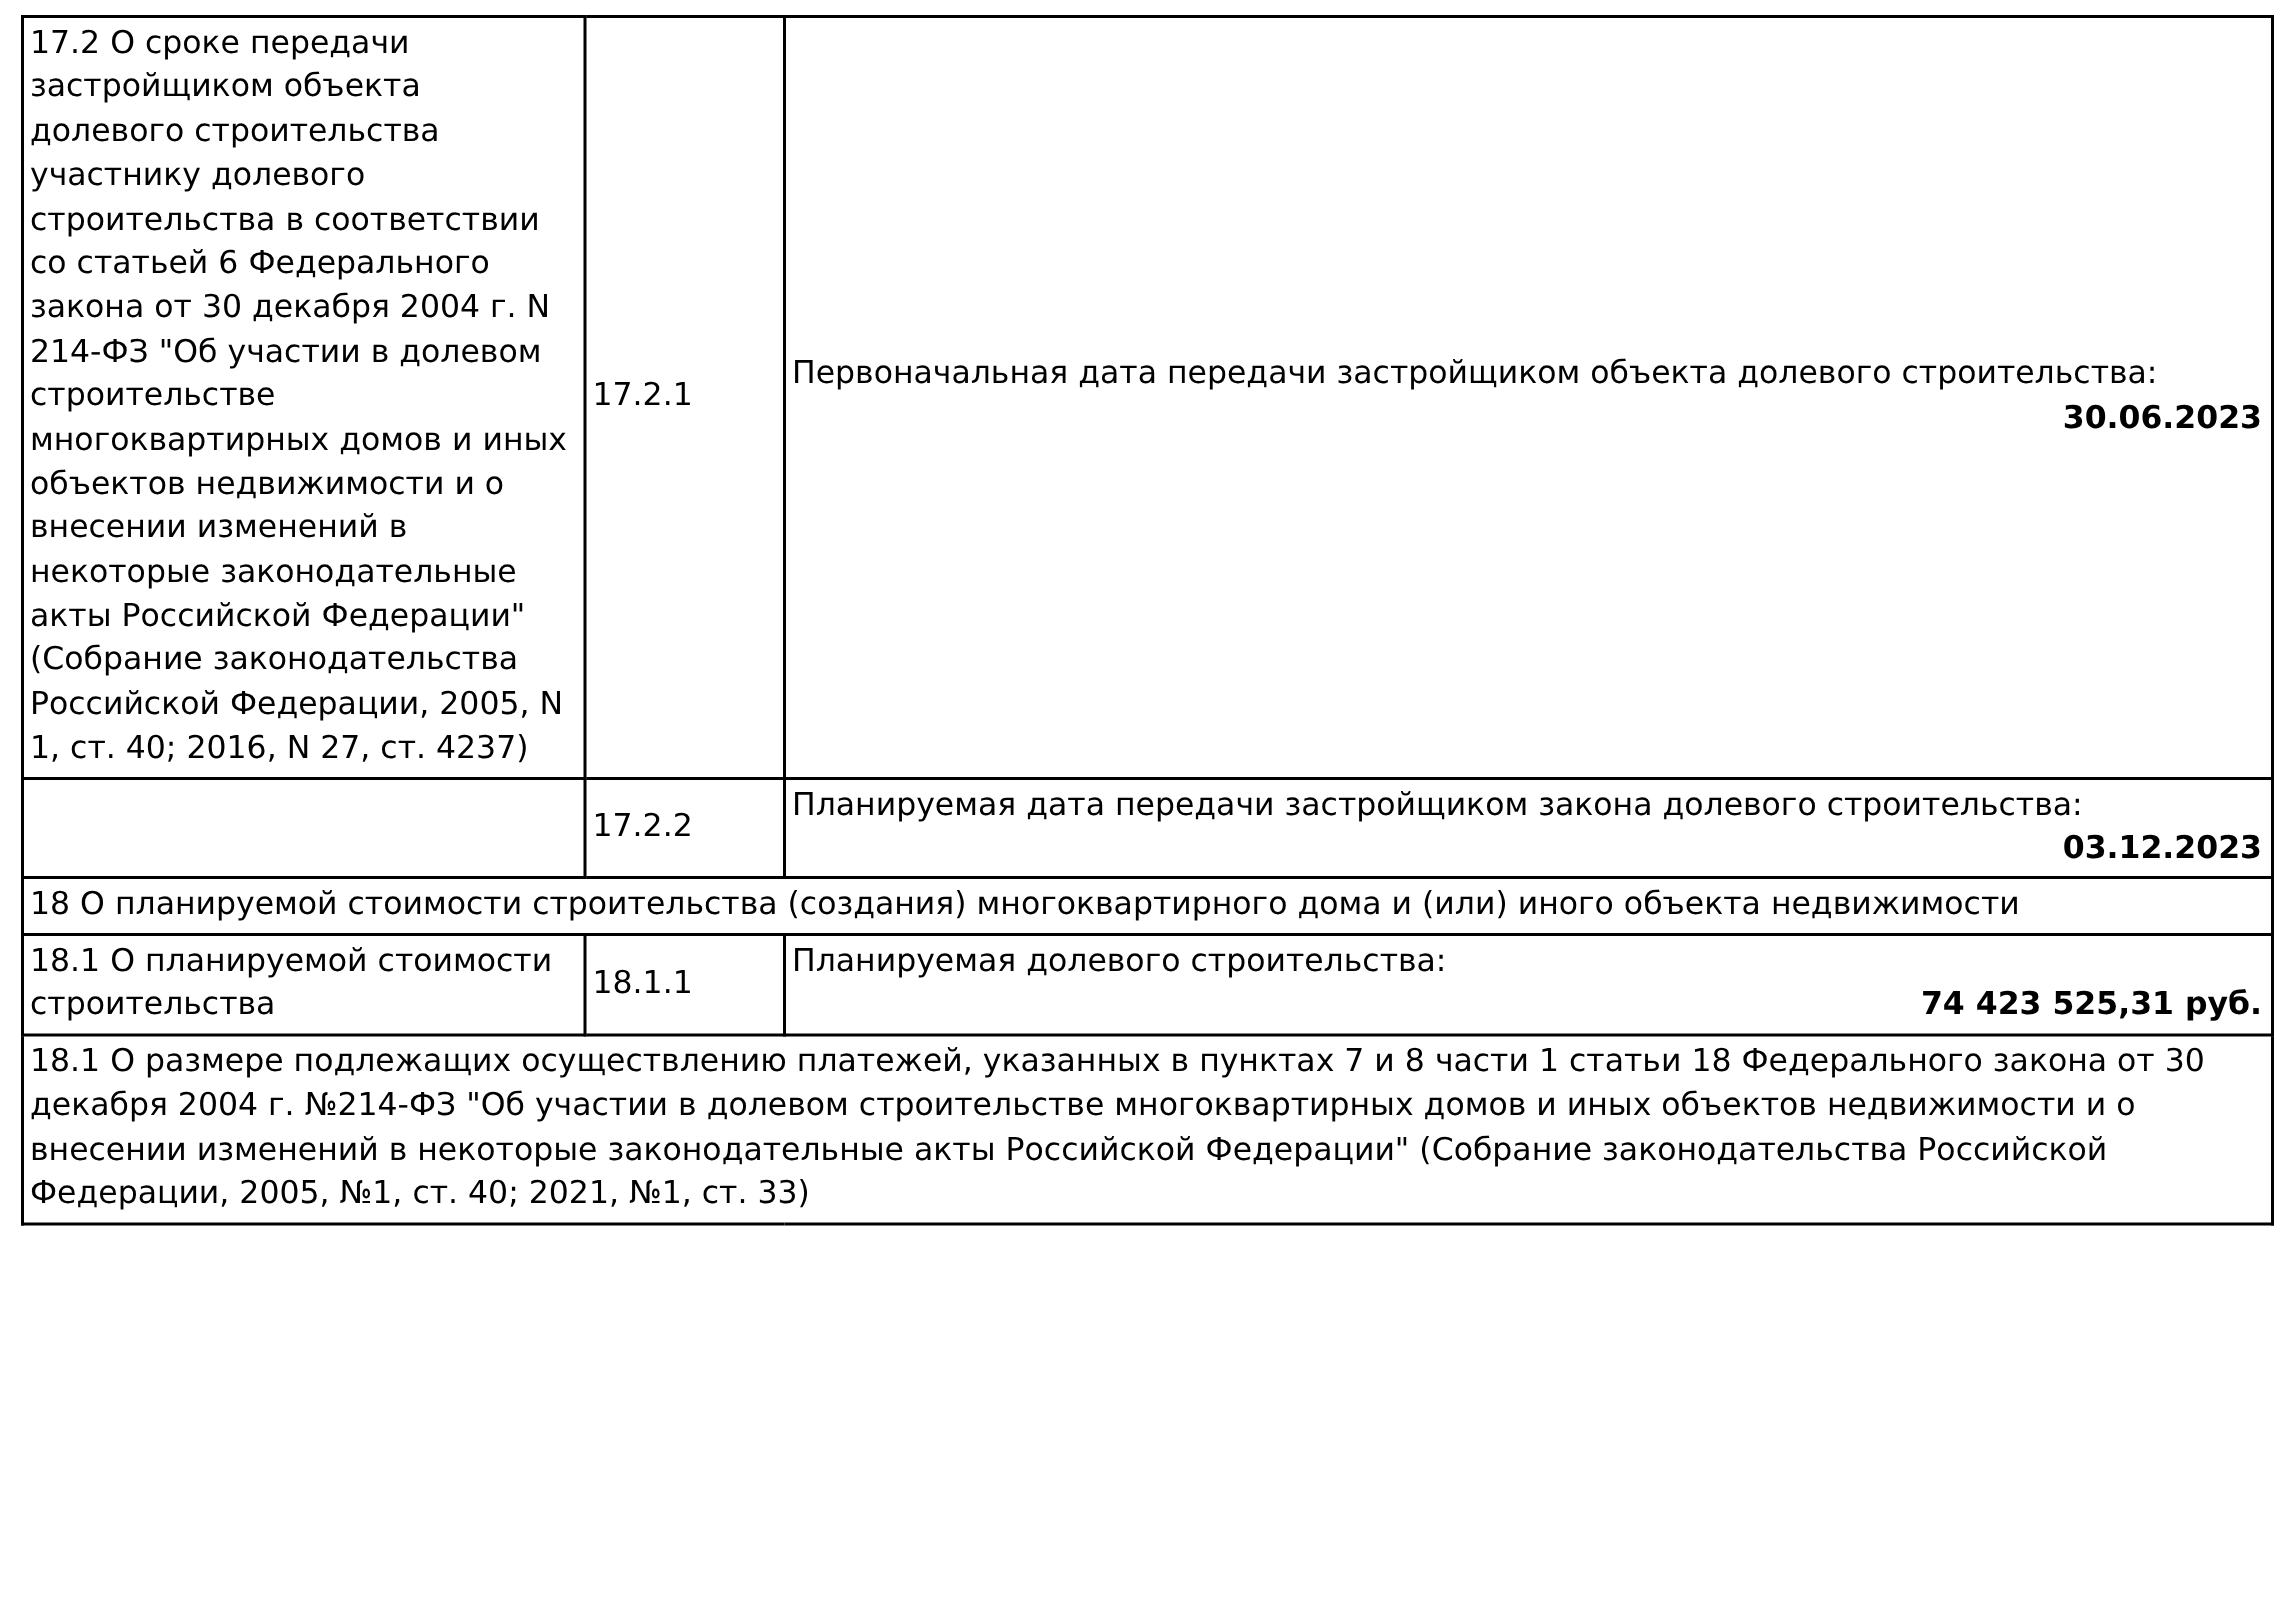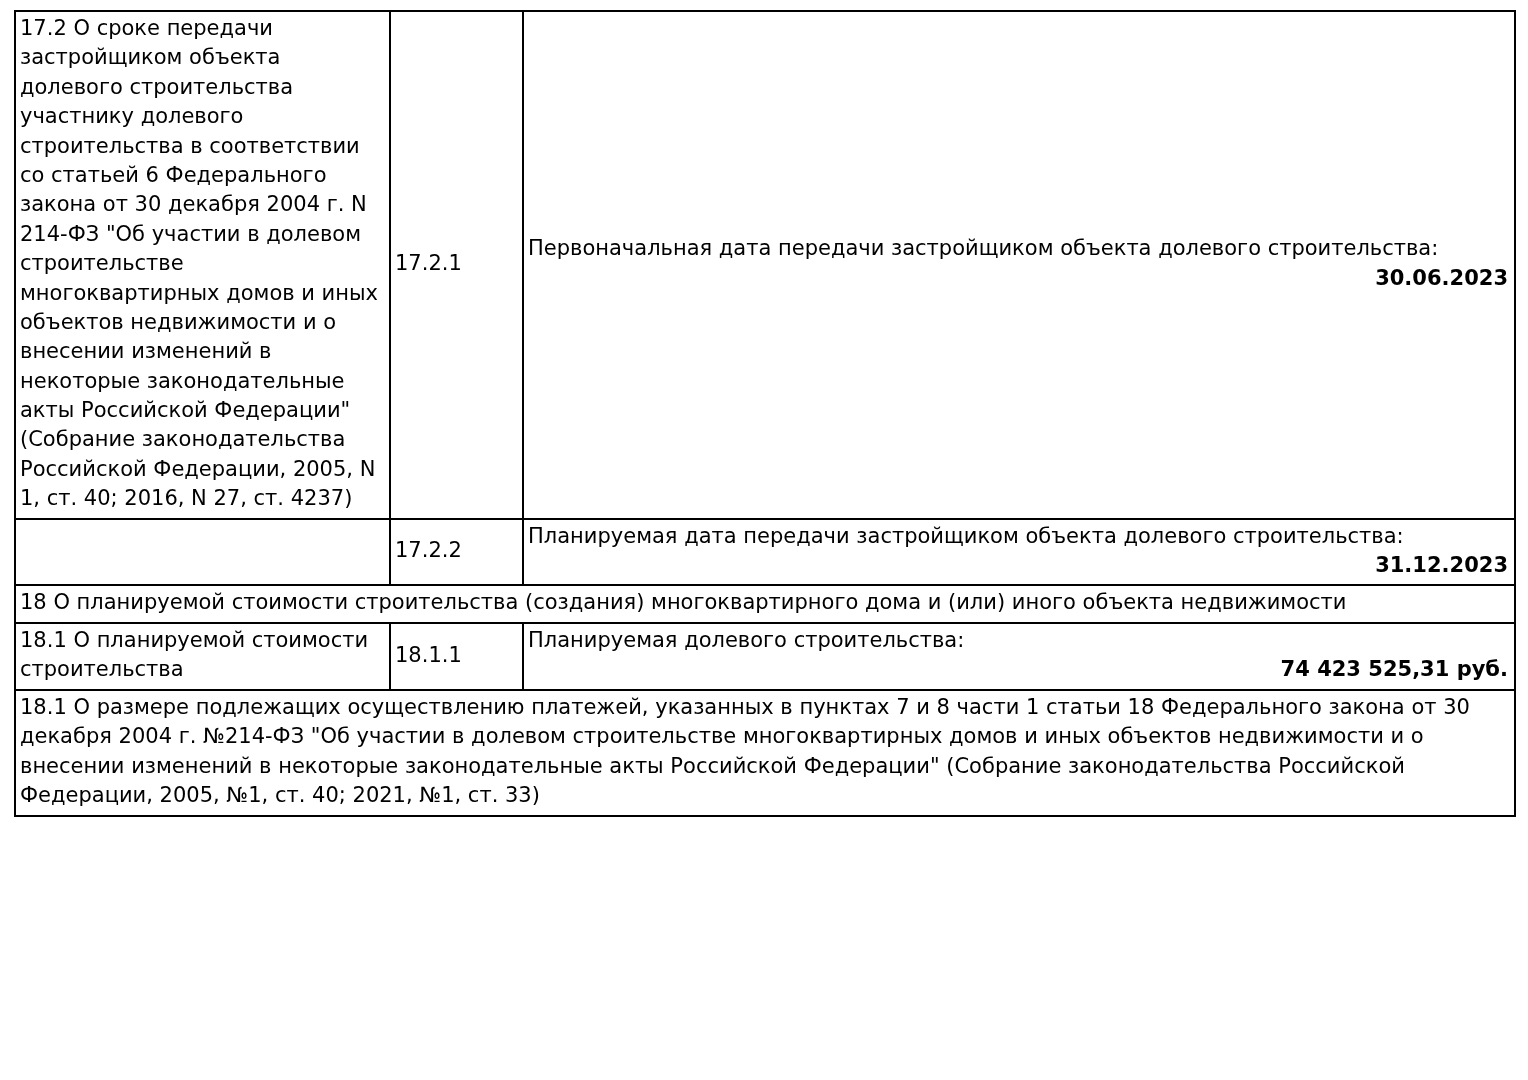--- a/index.html
+++ b/index.html
@@ -50,22 +50,22 @@
       <td class="num-cell">17.2.1</td>
       <td>
         <span>Первоначальная дата передачи застройщиком объекта долевого строительства:</span>
         <span class="value">30.06.2023</span>
       </td>
     </tr>
     <tr class="row-17-2-2">
       <td></td>
       <td class="num-cell">17.2.2</td>
       <td>
-        <span>Планируемая дата передачи застройщиком объекта долевого строительства:</span>
-        <span class="value">31.12.2023</span>
+        <span>Планируемая дата передачи застройщиком закона долевого строительства:</span>
+        <span class="value">03.12.2023</span>
       </td>
     </tr>
     <tr class="row-18-header">
       <td colspan="3">18 О планируемой стоимости строительства (создания) многоквартирного дома и (или) иного объекта недвижимости</td>
     </tr>
     <tr class="row-18-1">
       <td>18.1 О планируемой стоимости строительства</td>
       <td class="num-cell">18.1.1</td>
       <td>
         <span>Планируемая долевого строительства:</span>

